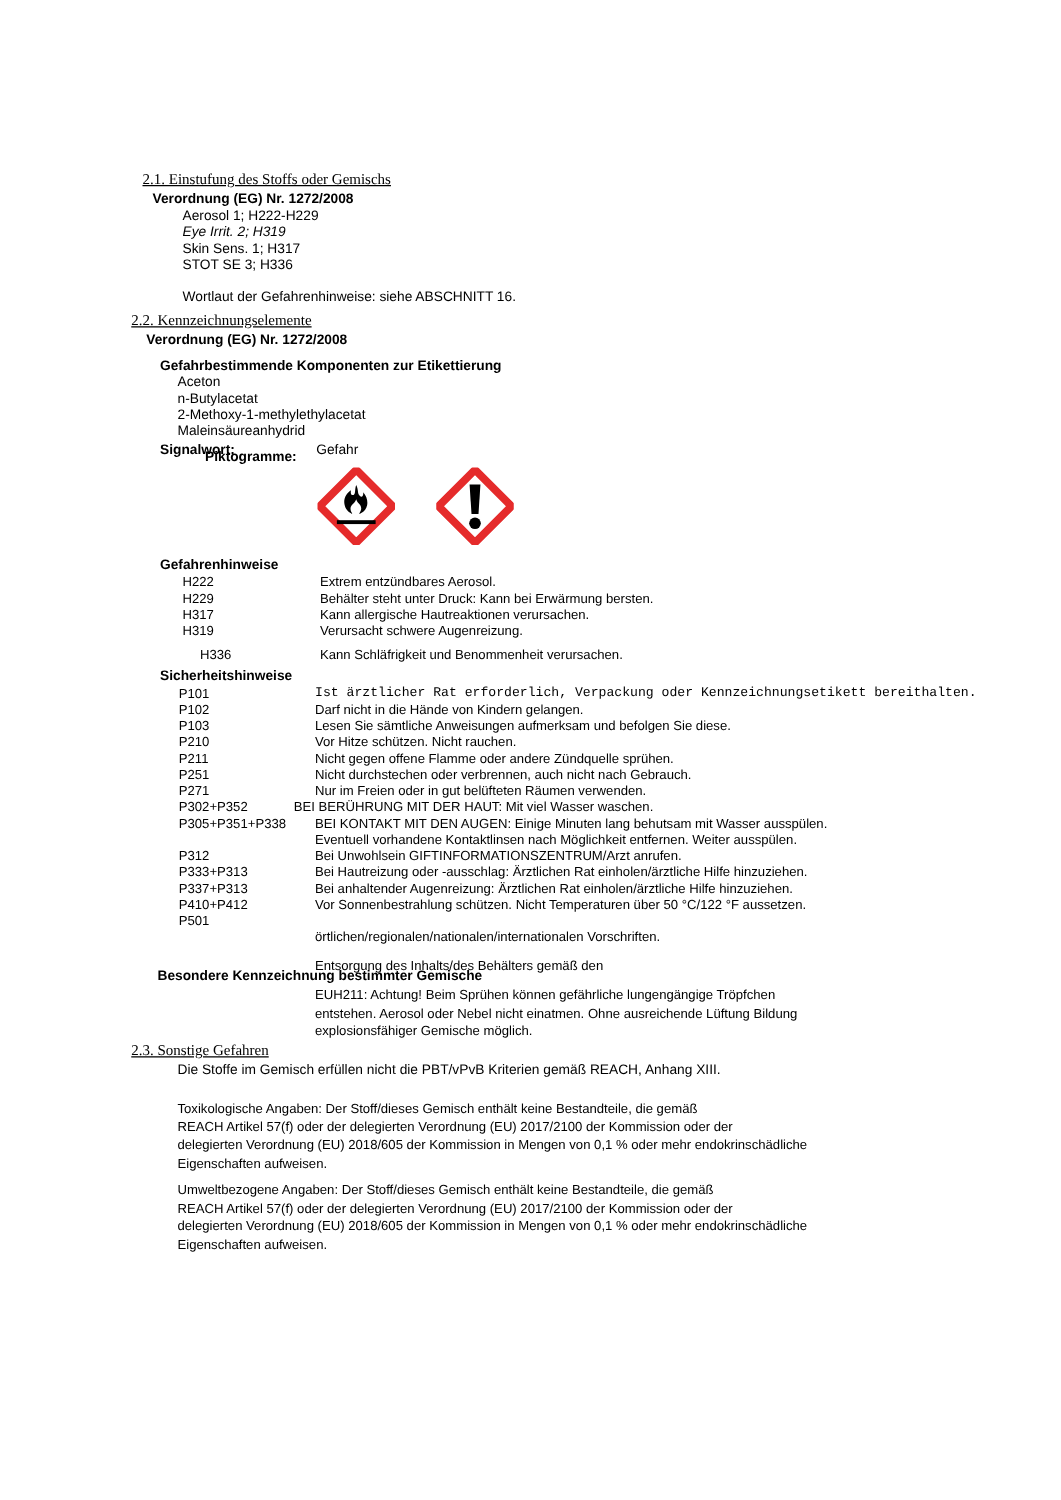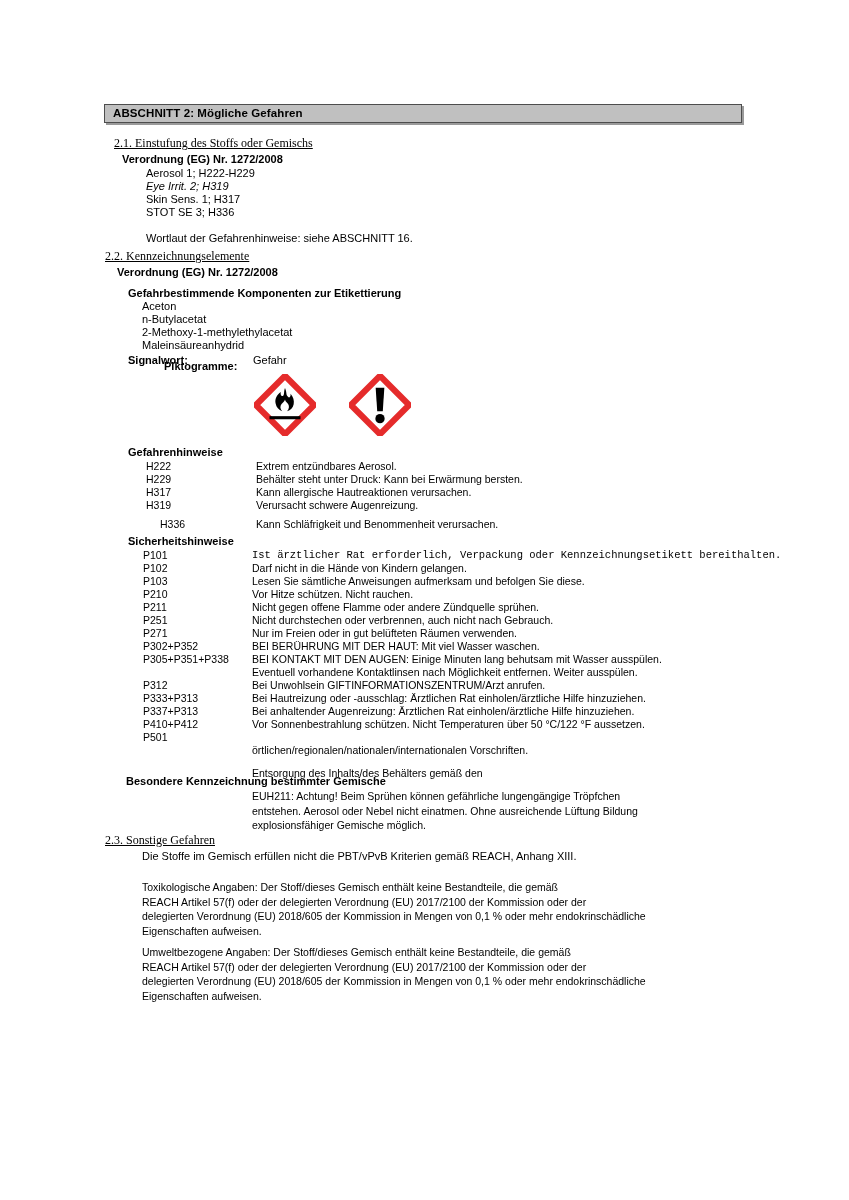--- a/index.html
+++ b/index.html
@@ -95,23 +95,20 @@
     width: 62px;
     height: 62px;
   }
   .picto svg { display: block; width: 62px; height: 62px; }
 </style>
 </head>
 <body>
 
 <div class="page">
 
-  <div class="section-bar">
-    <div class="section-bar-label">ABSCHNITT 2: Mögliche Gefahren</div>
-  </div>
 
   <div class="subhead" style="left:114px; top:136px;">2.1. Einstufung des Stoffs oder Gemischs</div>
 
   <div class="t b" style="left:122px; top:153px;">Verordnung (EG) Nr. 1272/2008</div>
 
   <div class="t" style="left:146px; top:167px;">Aerosol 1; H222-H229</div>
   <div class="t" style="left:146px; top:180px;font-style:italic;">Eye Irrit. 2; H319</div>
   <div class="t" style="left:146px; top:193px;">Skin Sens. 1; H317</div>
   <div class="t" style="left:146px; top:206px;">STOT SE 3; H336</div>
 
@@ -190,21 +187,21 @@
   <div class="row-label" style="left:143px; top:601px;">P211</div>
   <div class="row-text" style="left:252px; top:601px;">Nicht gegen offene Flamme oder andere Zündquelle sprühen.</div>
 
   <div class="row-label" style="left:143px; top:614px;">P251</div>
   <div class="row-text" style="left:252px; top:614px;">Nicht durchstechen oder verbrennen, auch nicht nach Gebrauch.</div>
 
   <div class="row-label" style="left:143px; top:627px;">P271</div>
   <div class="row-text" style="left:252px; top:627px;">Nur im Freien oder in gut belüfteten Räumen verwenden.</div>
 
   <div class="row-label" style="left:143px; top:640px;">P302+P352</div>
-  <div class="row-text" style="left:252px; top:640px;">BEI BERÜHRUNG MIT DER HAUT: Mit viel Wasser waschen.</div>
+  <div class="row-text" style="left:235px; top:640px;">BEI BERÜHRUNG MIT DER HAUT: Mit viel Wasser waschen.</div>
 
   <div class="row-label" style="left:143px; top:653px;">P305+P351+P338</div>
   <div class="row-text" style="left:252px; top:653px;">BEI KONTAKT MIT DEN AUGEN: Einige Minuten lang behutsam mit Wasser ausspülen.</div>
 
   <div class="row-text" style="left:252px; top:666px;">Eventuell vorhandene Kontaktlinsen nach Möglichkeit entfernen. Weiter ausspülen.</div>
 
   <div class="row-label" style="left:143px; top:679px;">P312</div>
   <div class="row-text" style="left:252px; top:679px;">Bei Unwohlsein GIFTINFORMATIONSZENTRUM/Arzt anrufen.</div>
 
   <div class="row-label" style="left:143px; top:692px;">P333+P313</div>

